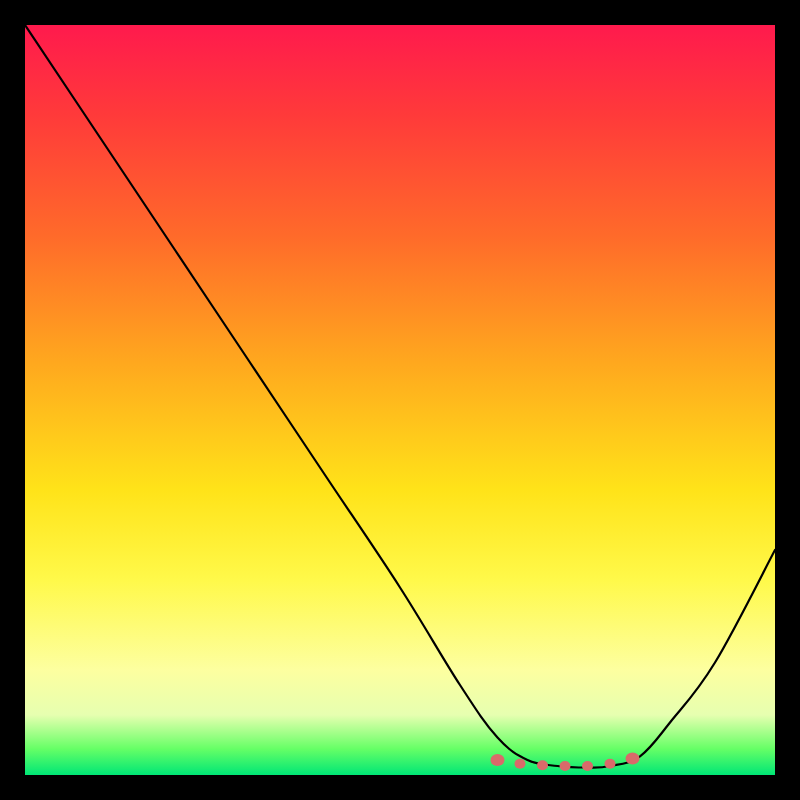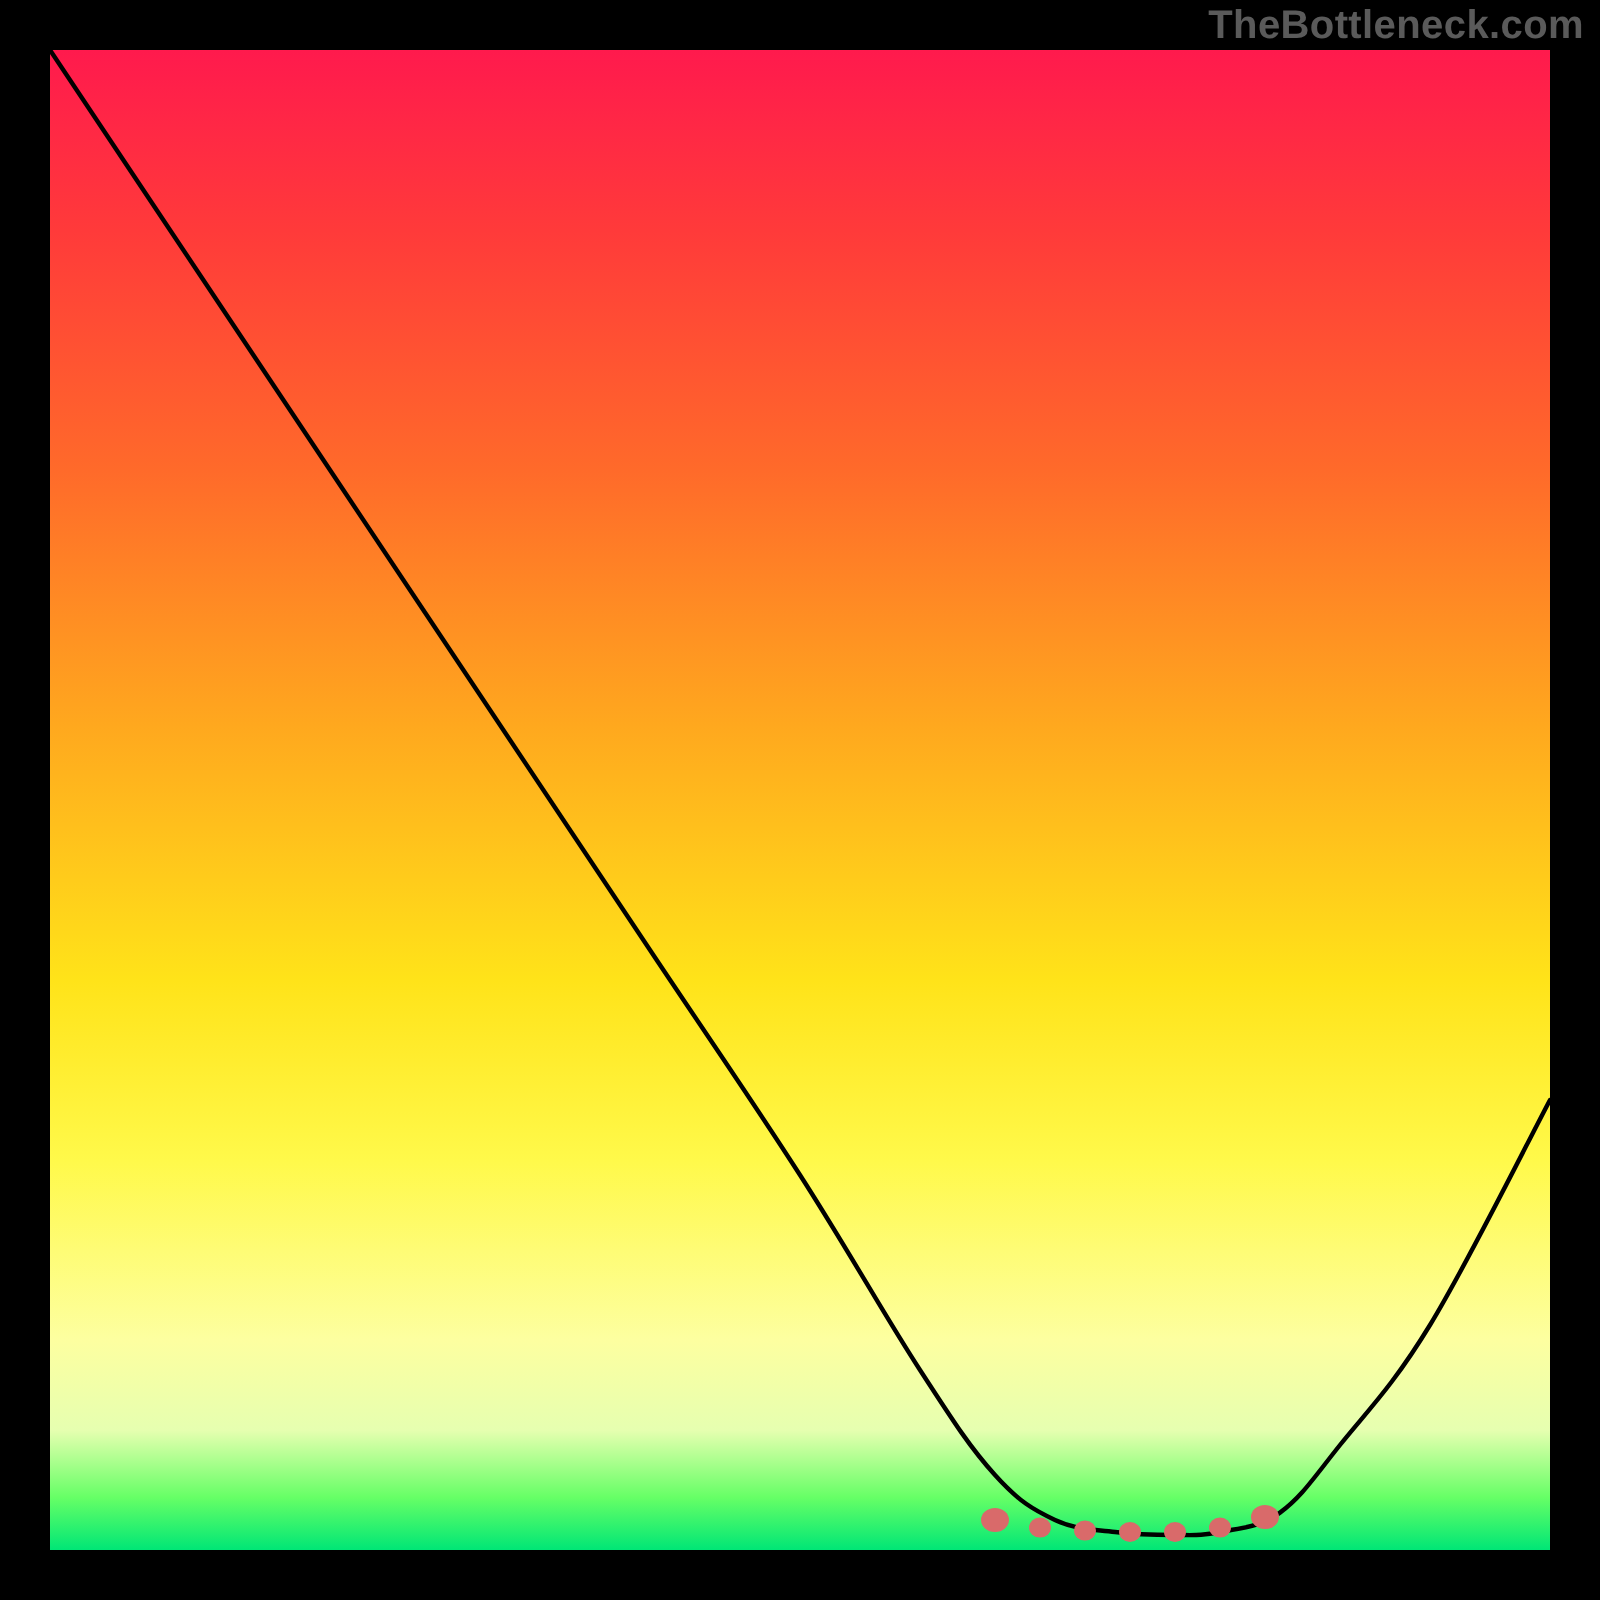--- a/index.html
+++ b/index.html
@@ -82,15 +82,14 @@
           <ellipse cx="517.5" cy="740.3" rx="5.5" ry="5" class="dot" fill="#d96a6a"></ellipse>
           <ellipse cx="540.0" cy="741.0" rx="5.5" ry="5" class="dot" fill="#d96a6a"></ellipse>
           <ellipse cx="562.5" cy="741.0" rx="5.5" ry="5" class="dot" fill="#d96a6a"></ellipse>
           <ellipse cx="585.0" cy="738.8" rx="5.5" ry="5" class="dot" fill="#d96a6a"></ellipse>
           <ellipse cx="607.5" cy="733.5" rx="7" ry="6" class="dot" fill="#d96a6a"></ellipse>
         </g>
     </svg>
 
   </div>
 
-  <div class="watermark">TheBottleneck.com</div>
 
 </div>
 
 </body></html>

